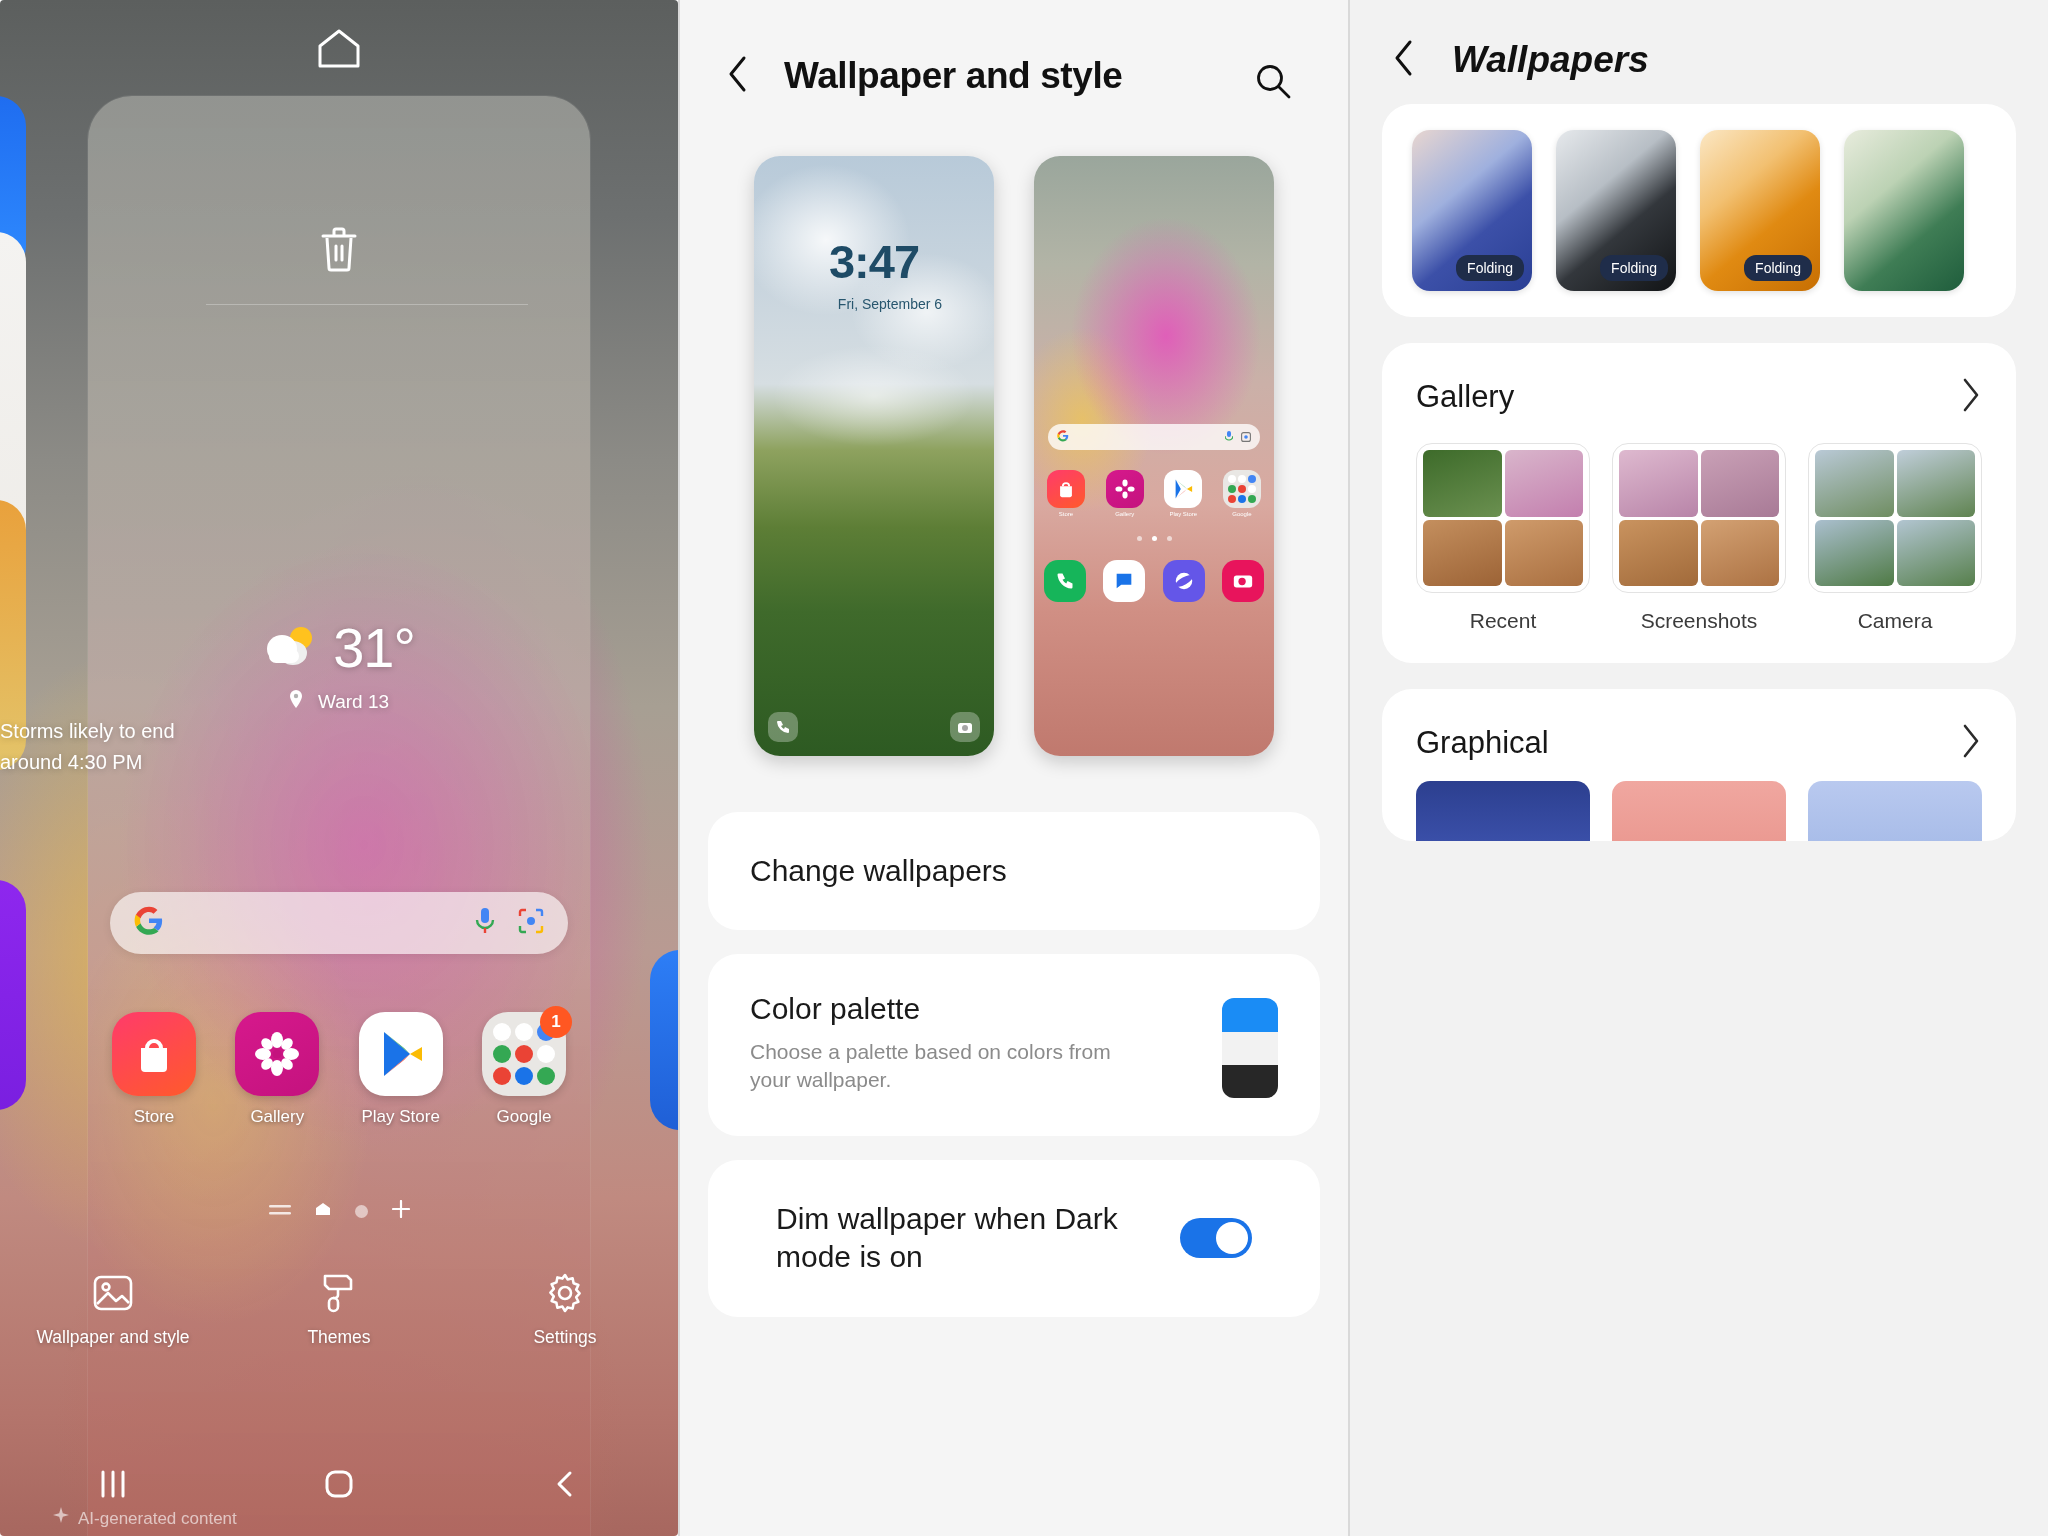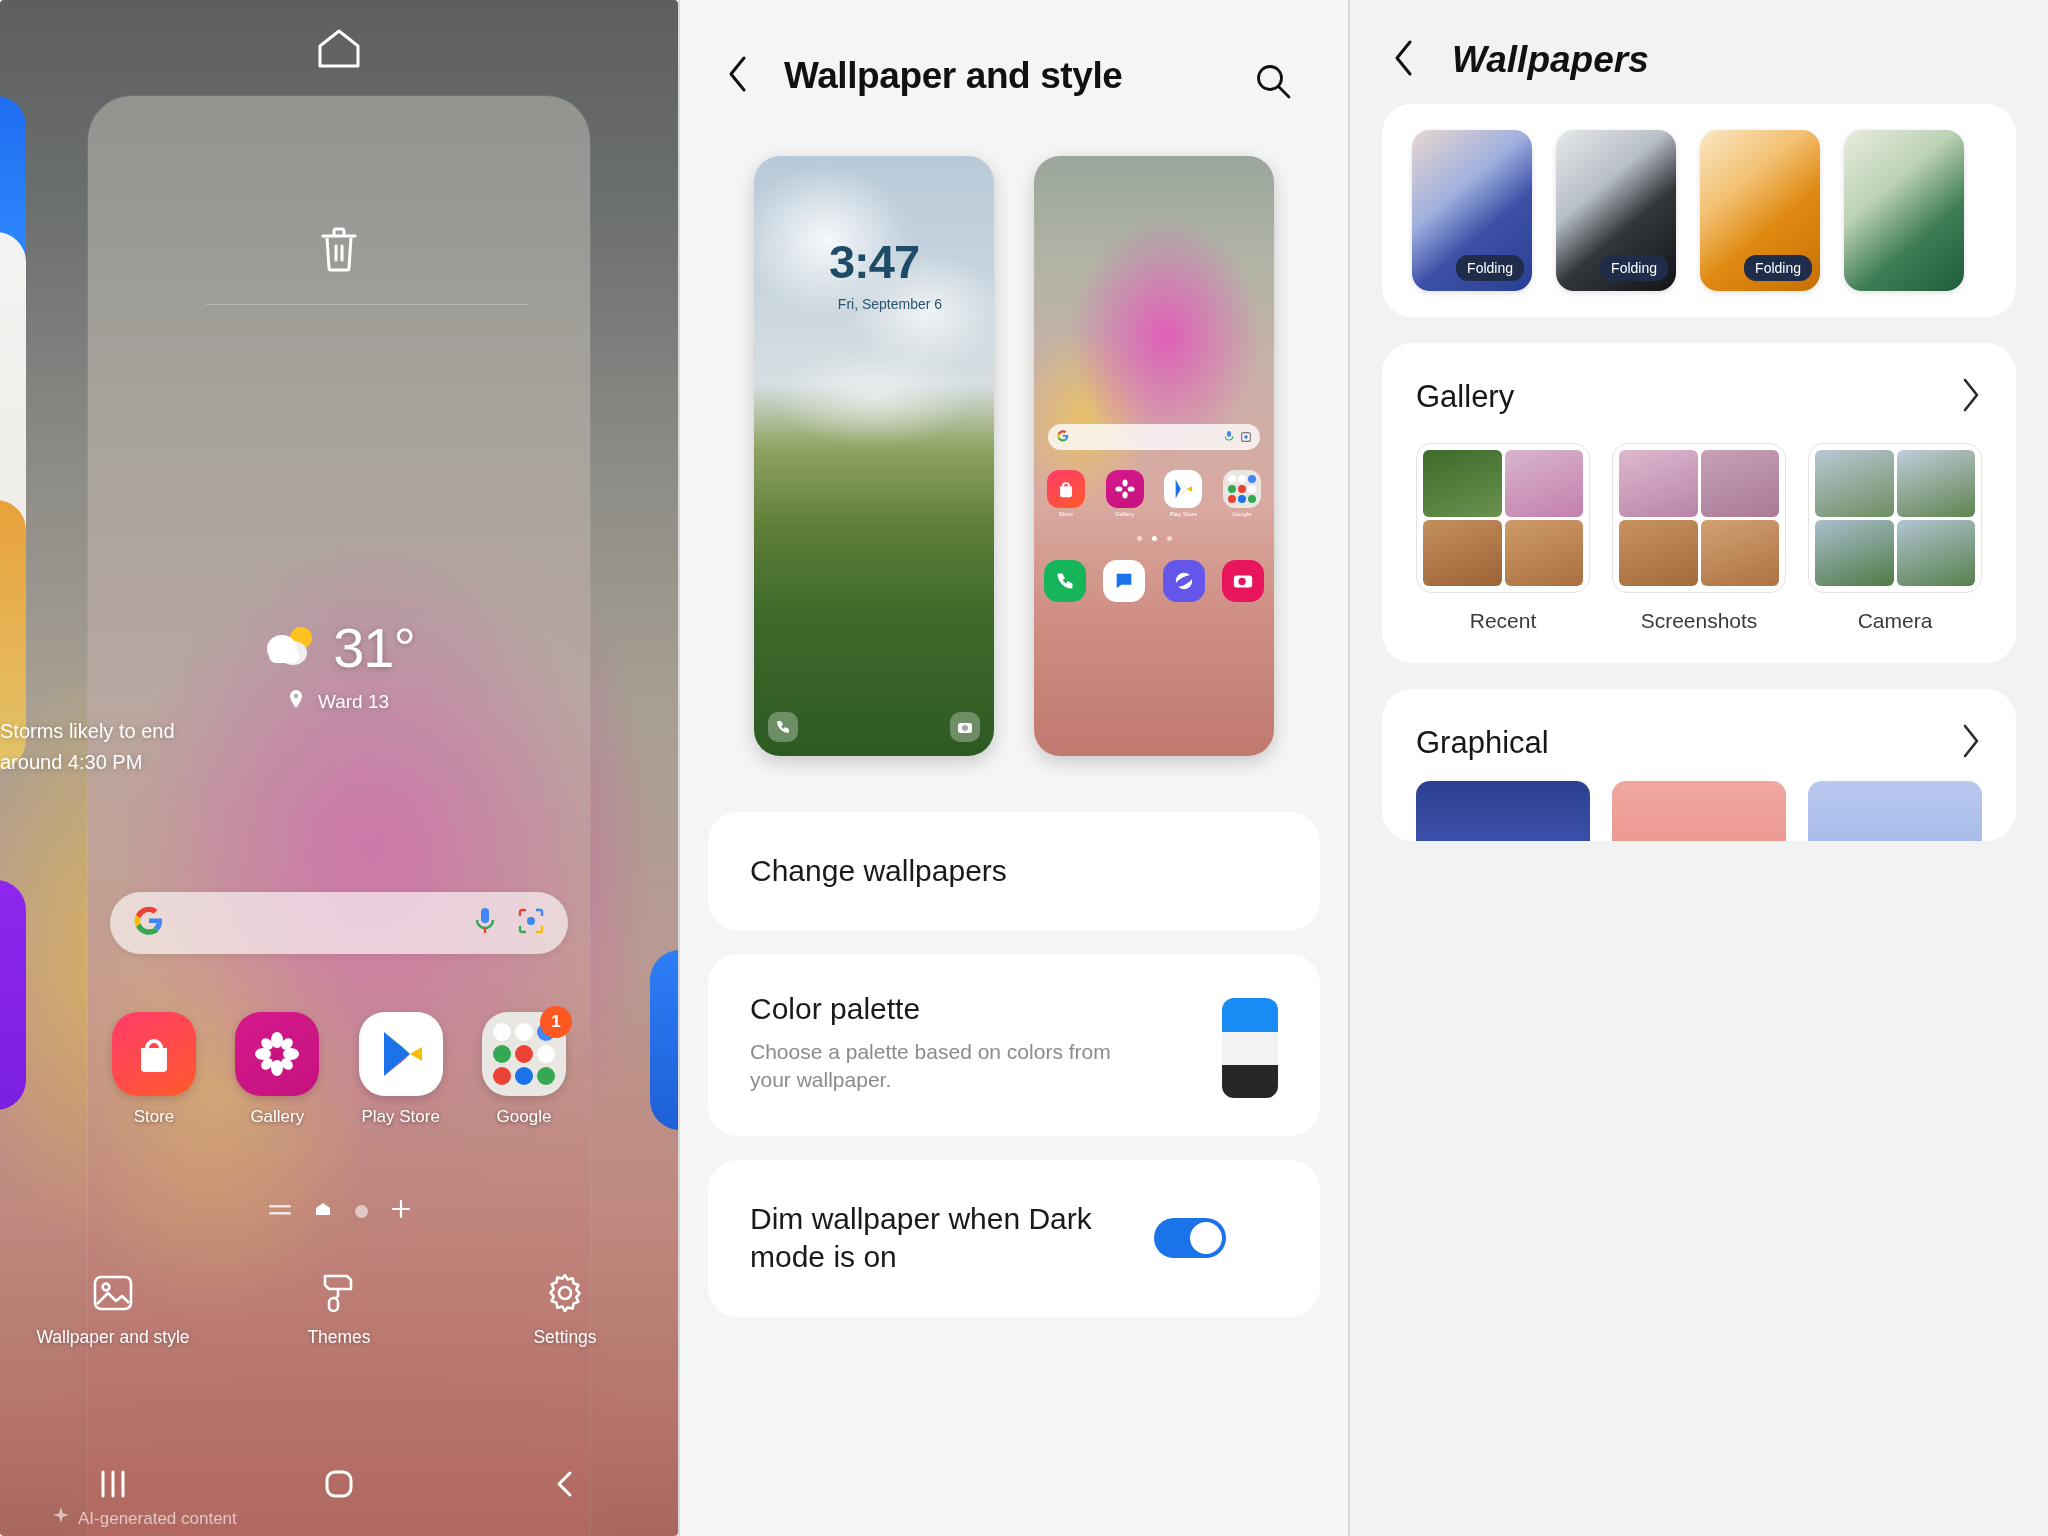--- a/index.html
+++ b/index.html
@@ -137,21 +137,21 @@
   .ph-dock { position:absolute; left:10px; right:10px; top:404px; display:flex; justify-content:space-between; }
   .ph-dk { width:42px; height:42px; border-radius:14px; display:flex; align-items:center; justify-content:center; }
 
   .card { background:#fff; border-radius:30px; margin:0 28px; }
   .card-change { margin-top:56px; padding:42px 42px; }
   .card-title { font-size:30px; color:#1a1a1a; }
   .card-palette { margin-top:24px; padding:38px 42px; display:flex; align-items:flex-start; justify-content:space-between; gap:18px;}
   .card-sub { font-size:21px; color:#8b8b8b; margin-top:12px; line-height:1.35; max-width:400px;}
   .swatch { width:56px; height:100px; border-radius:12px; overflow:hidden; flex:none; margin-top:6px;}
   .sw-a { height:34%; } .sw-b { height:33%; } .sw-c { height:33%; }
-  .card-dim { margin-top:24px; padding:40px 42px; display:flex; align-items:center; justify-content:flex-start; gap:4px;}
+  .card-dim { margin-top:24px; padding:40px 42px; display:flex; align-items:center; justify-content:center; gap:4px;}
   .dim-title { font-size:30px; color:#1a1a1a; line-height:1.28; max-width:400px;}
   .toggle { width:72px; height:40px; border-radius:22px; position:relative; flex:none; }
   .toggle .knob { position:absolute; top:4px; width:32px; height:32px; border-radius:50%; background:#fff; }
   .toggle.on .knob { right:4px; }
 
   
   .panel-right { position:relative; width:700px; height:1536px; background:#f2f2f2; overflow:hidden;
                  border-left:2px solid #d9d9d9; }
   .rt-header { display:flex; align-items:center; padding:38px 0 0 42px; gap:36px; }
   .rt-title { font-size:37px; font-weight:bold; color:#111;font-style:italic; }

